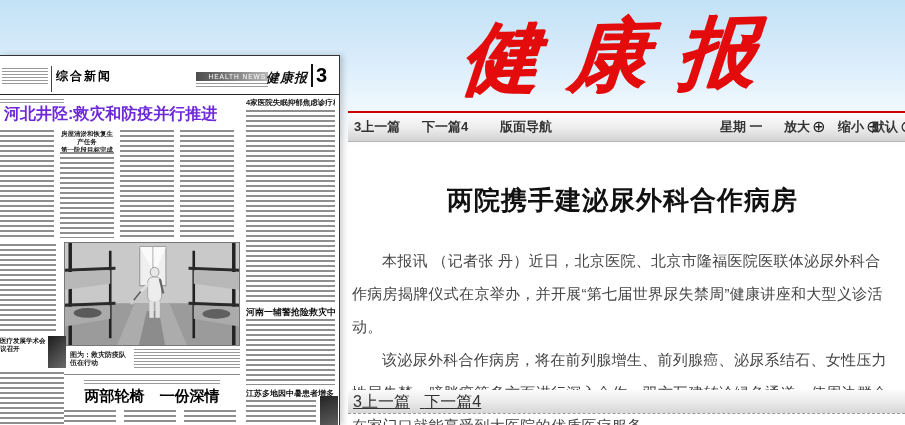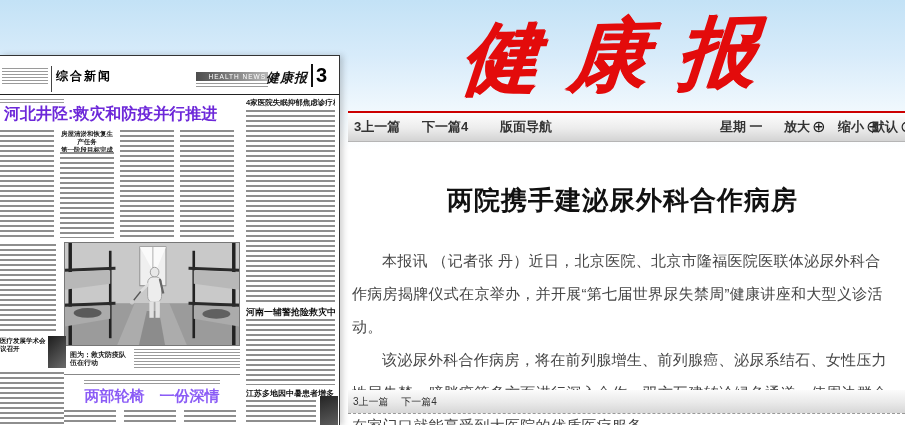--- a/index.html
+++ b/index.html
@@ -23,21 +23,21 @@
   .tb-date{left:220px;cursor:default;} .tb-week{left:372px;cursor:default;}
   .tb-zoomin{left:436px;} .tb-zoomout{left:490px;} .tb-default{left:524px;}
   .circ{font-size:16px;font-weight:normal;margin-left:2px;vertical-align:-1px;color:#222;}
 
   .content{position:absolute;left:348px;top:141px;width:541px;padding:42px 12px 0 4px;color:#454545;}
   .content h1{margin:0 0 26px 0;text-align:center;font-size:26px;font-weight:bold;color:#111;letter-spacing:1px;}
   .content p{margin:0;font-size:15px;line-height:33px;text-indent:2em;letter-spacing:.3px;}
 
   .footerbar{position:absolute;left:348px;top:390px;width:557px;height:24px;line-height:24px;
     background:linear-gradient(180deg,#fbfbfb 0%,#e9e9e9 55%,#d6d6d6 100%);
-    border-bottom:1px dashed #999;font-size:10px;color:#333;padding-left:5px;box-sizing:border-box;}
+    border-bottom:1px dashed #999;font-size:16px;color:#333;padding-left:5px;box-sizing:border-box;text-decoration:underline;}
   .footerbar span{margin-right:10px;cursor:pointer;}
 
   
   .pg{position:absolute;left:0;top:55px;width:339px;height:370px;background:#ffffff;
     border-top:1px solid #333;border-right:1px solid #333;box-shadow:3px 0 6px rgba(0,0,0,.18);cursor:pointer;}
   .pg *{position:absolute;box-sizing:border-box;}
   .sim5{background-image:repeating-linear-gradient(180deg,#8e8e8e 0,#8e8e8e 2px,transparent 2px,transparent 5px);}
   .sim3{background-image:repeating-linear-gradient(180deg,#9a9a9a 0,#9a9a9a 1px,transparent 1px,transparent 3px);}
   .pg-info{left:2px;top:12px;width:46px;height:16px;}
   .pg-vr{left:51px;top:10px;width:1px;height:26px;background:#444;}
@@ -65,21 +65,21 @@
   .pg-rcol1{left:246px;top:54px;width:89px;height:192px;}
   .pg-rmid{left:246px;top:250px;width:89px;font-size:9px;font-weight:bold;color:#111;text-align:center;white-space:nowrap;overflow:hidden;}
   .pg-rcol2{left:246px;top:263px;width:89px;height:66px;}
   .pg-rbot{left:246px;top:332px;width:89px;font-size:8px;font-weight:bold;color:#111;white-space:nowrap;overflow:hidden;}
   .pg-rcol3{left:246px;top:344px;width:70px;height:24px;}
   .pg-photo{left:64px;top:186px;width:176px;height:104px;border:1px solid #777;}
   .pg-caplabel{left:70px;top:295px;width:62px;font-size:7px;font-weight:bold;color:#222;line-height:8px;}
   .pg-capsim{left:134px;top:293px;width:106px;height:20px;}
   .pg-div2{left:64px;top:318px;width:176px;height:1px;background:#888;}
   .pg-byline2{left:84px;top:324px;width:136px;height:5px;}
-  .pg-bhead{left:64px;top:331px;width:176px;font-size:15px;font-weight:bold;color:#8b5cf6;text-align:center;white-space:nowrap;}
+  .pg-bhead{left:64px;top:331px;width:176px;font-size:15px;font-weight:bold;color:#000000;text-align:center;white-space:nowrap;}
   .pg-bcol{top:354px;width:52px;height:14px;}
   .pg-bcol1{left:64px;} .pg-bcol2{left:124px;} .pg-bcol3{left:184px;}
   .pg-lcol1{left:0;top:188px;width:56px;height:90px;}
   .pg-lhead{left:0;top:281px;width:46px;font-size:6.5px;font-weight:bold;color:#111;line-height:7.5px;}
   .pg-thumb1{left:48px;top:280px;width:18px;height:32px;background:linear-gradient(135deg,#1d1d1d,#6b6b6b);}
   .pg-lcol2{left:0;top:316px;width:64px;height:52px;}
   .pg-thumb2{left:320px;top:340px;width:18px;height:29px;background:linear-gradient(160deg,#242424,#5d5d5d);}
 </style>
 </head>
 <body>

